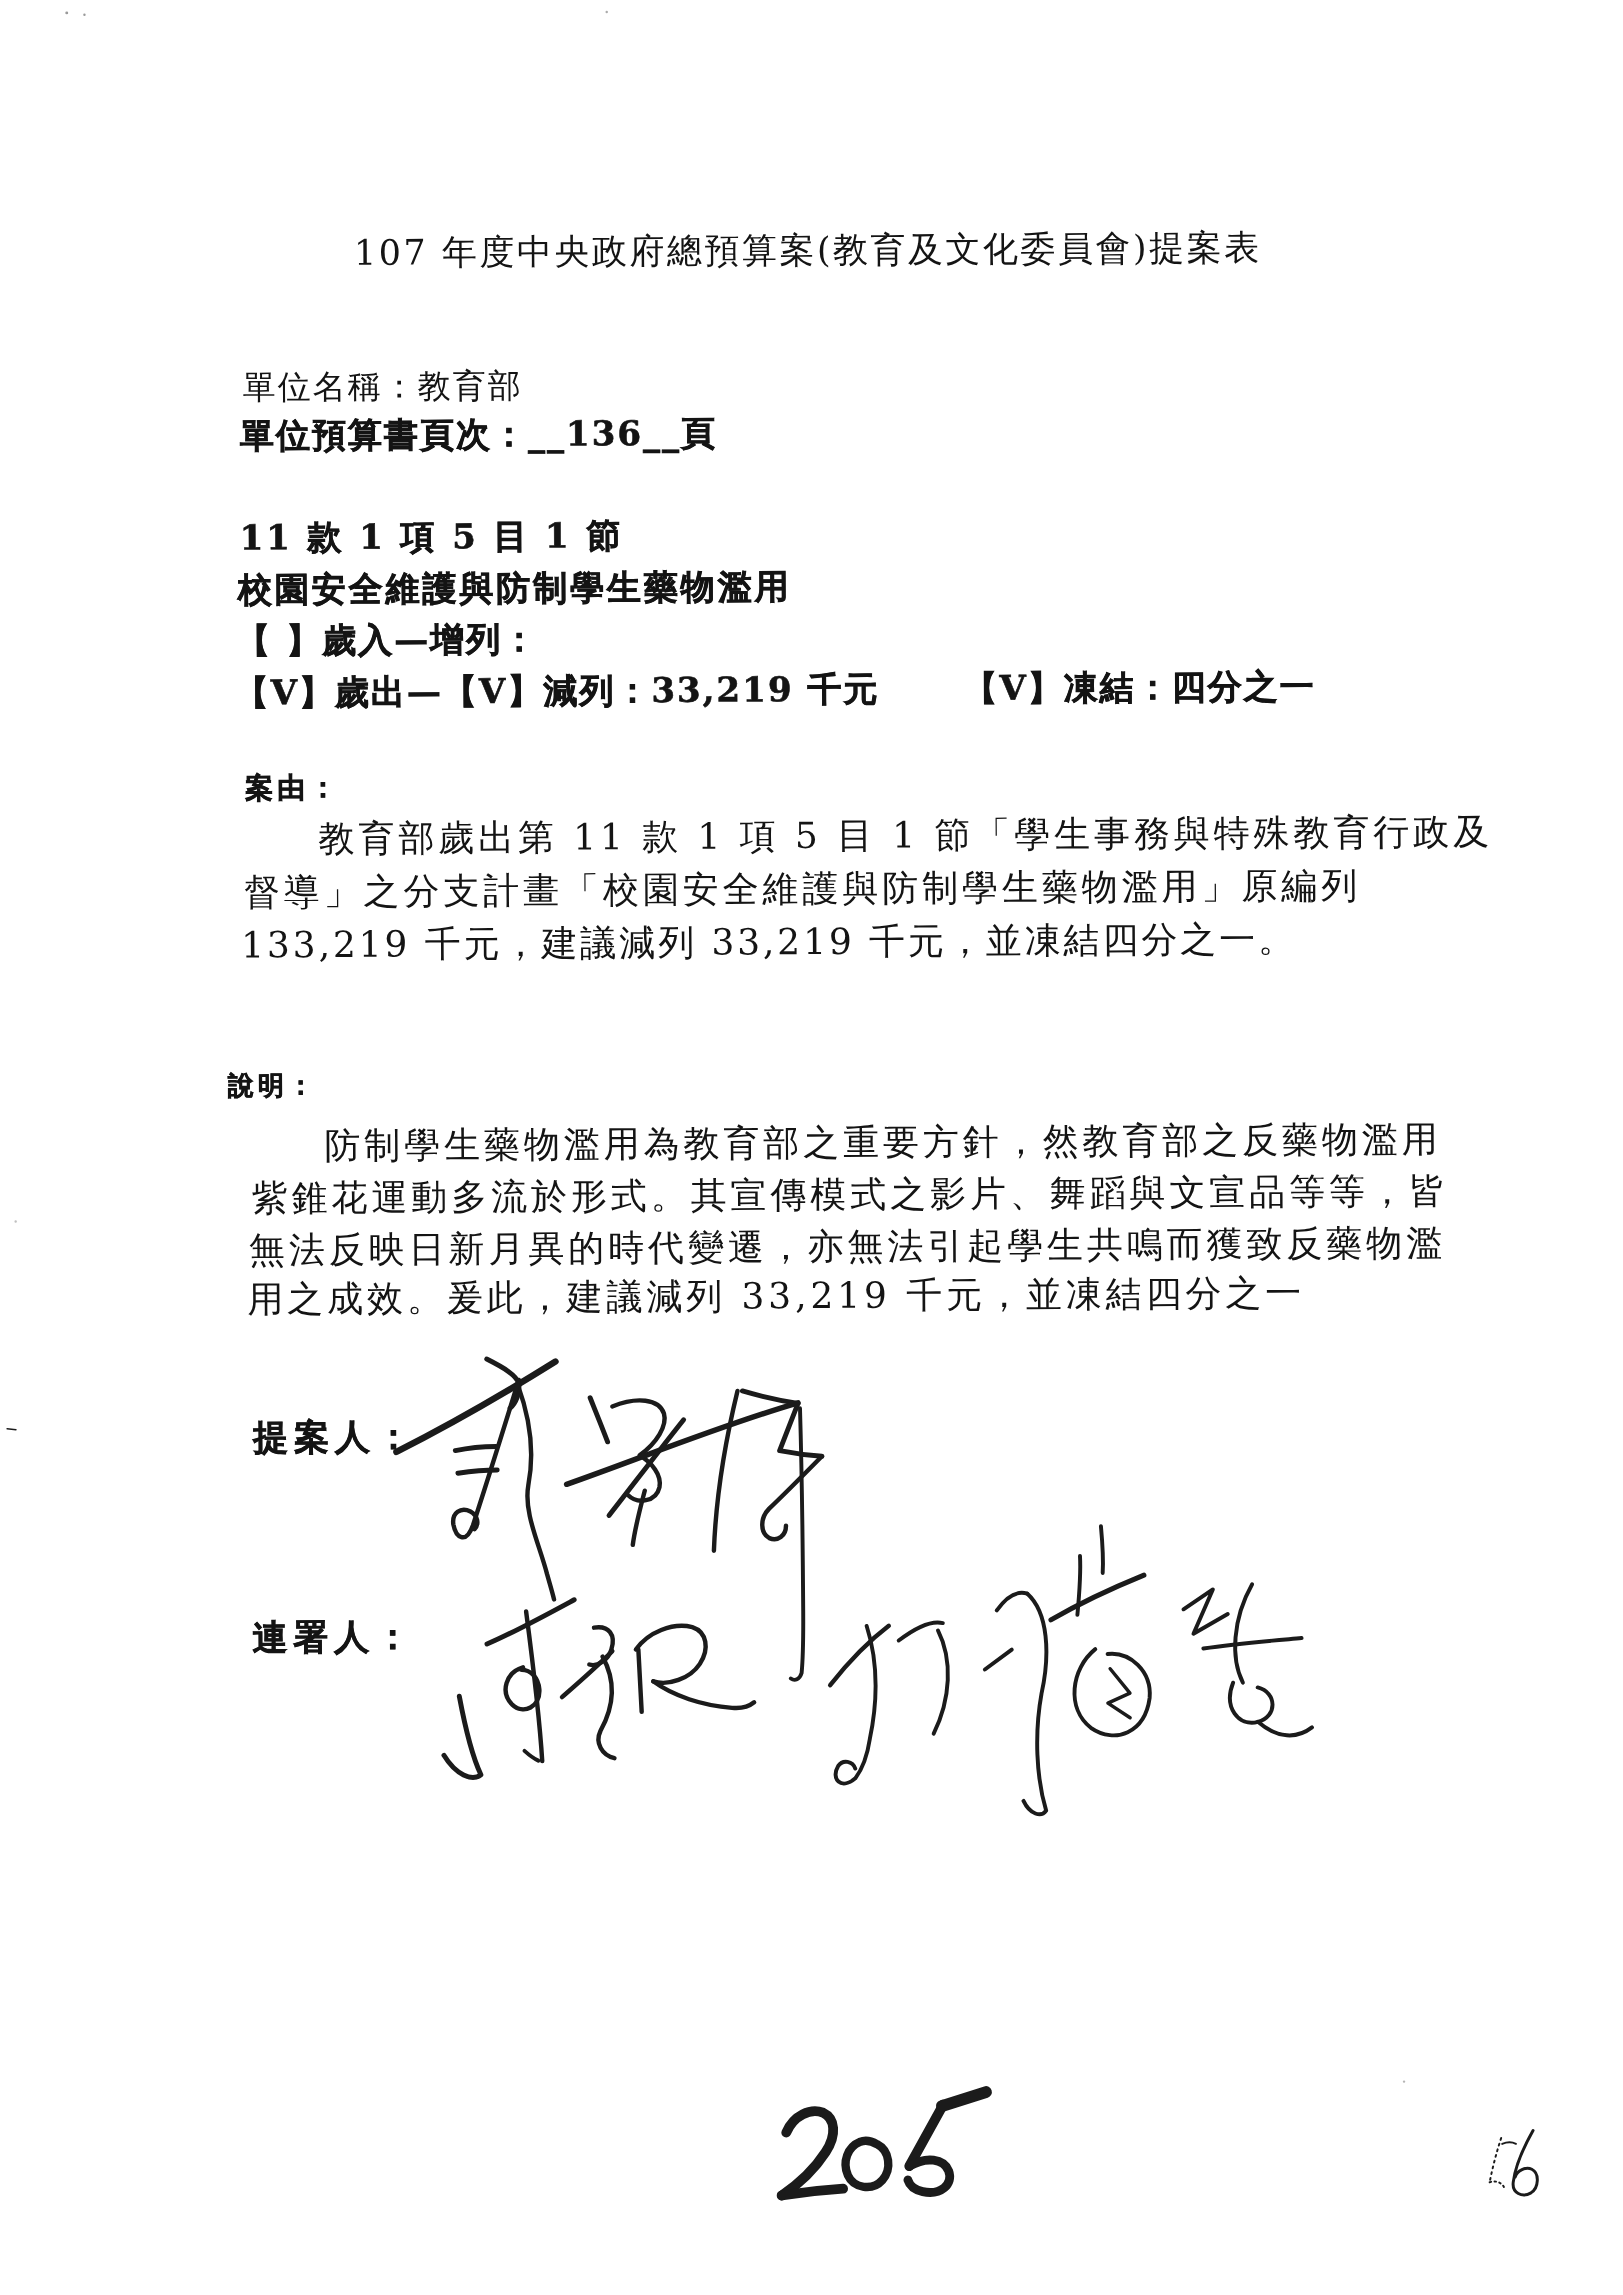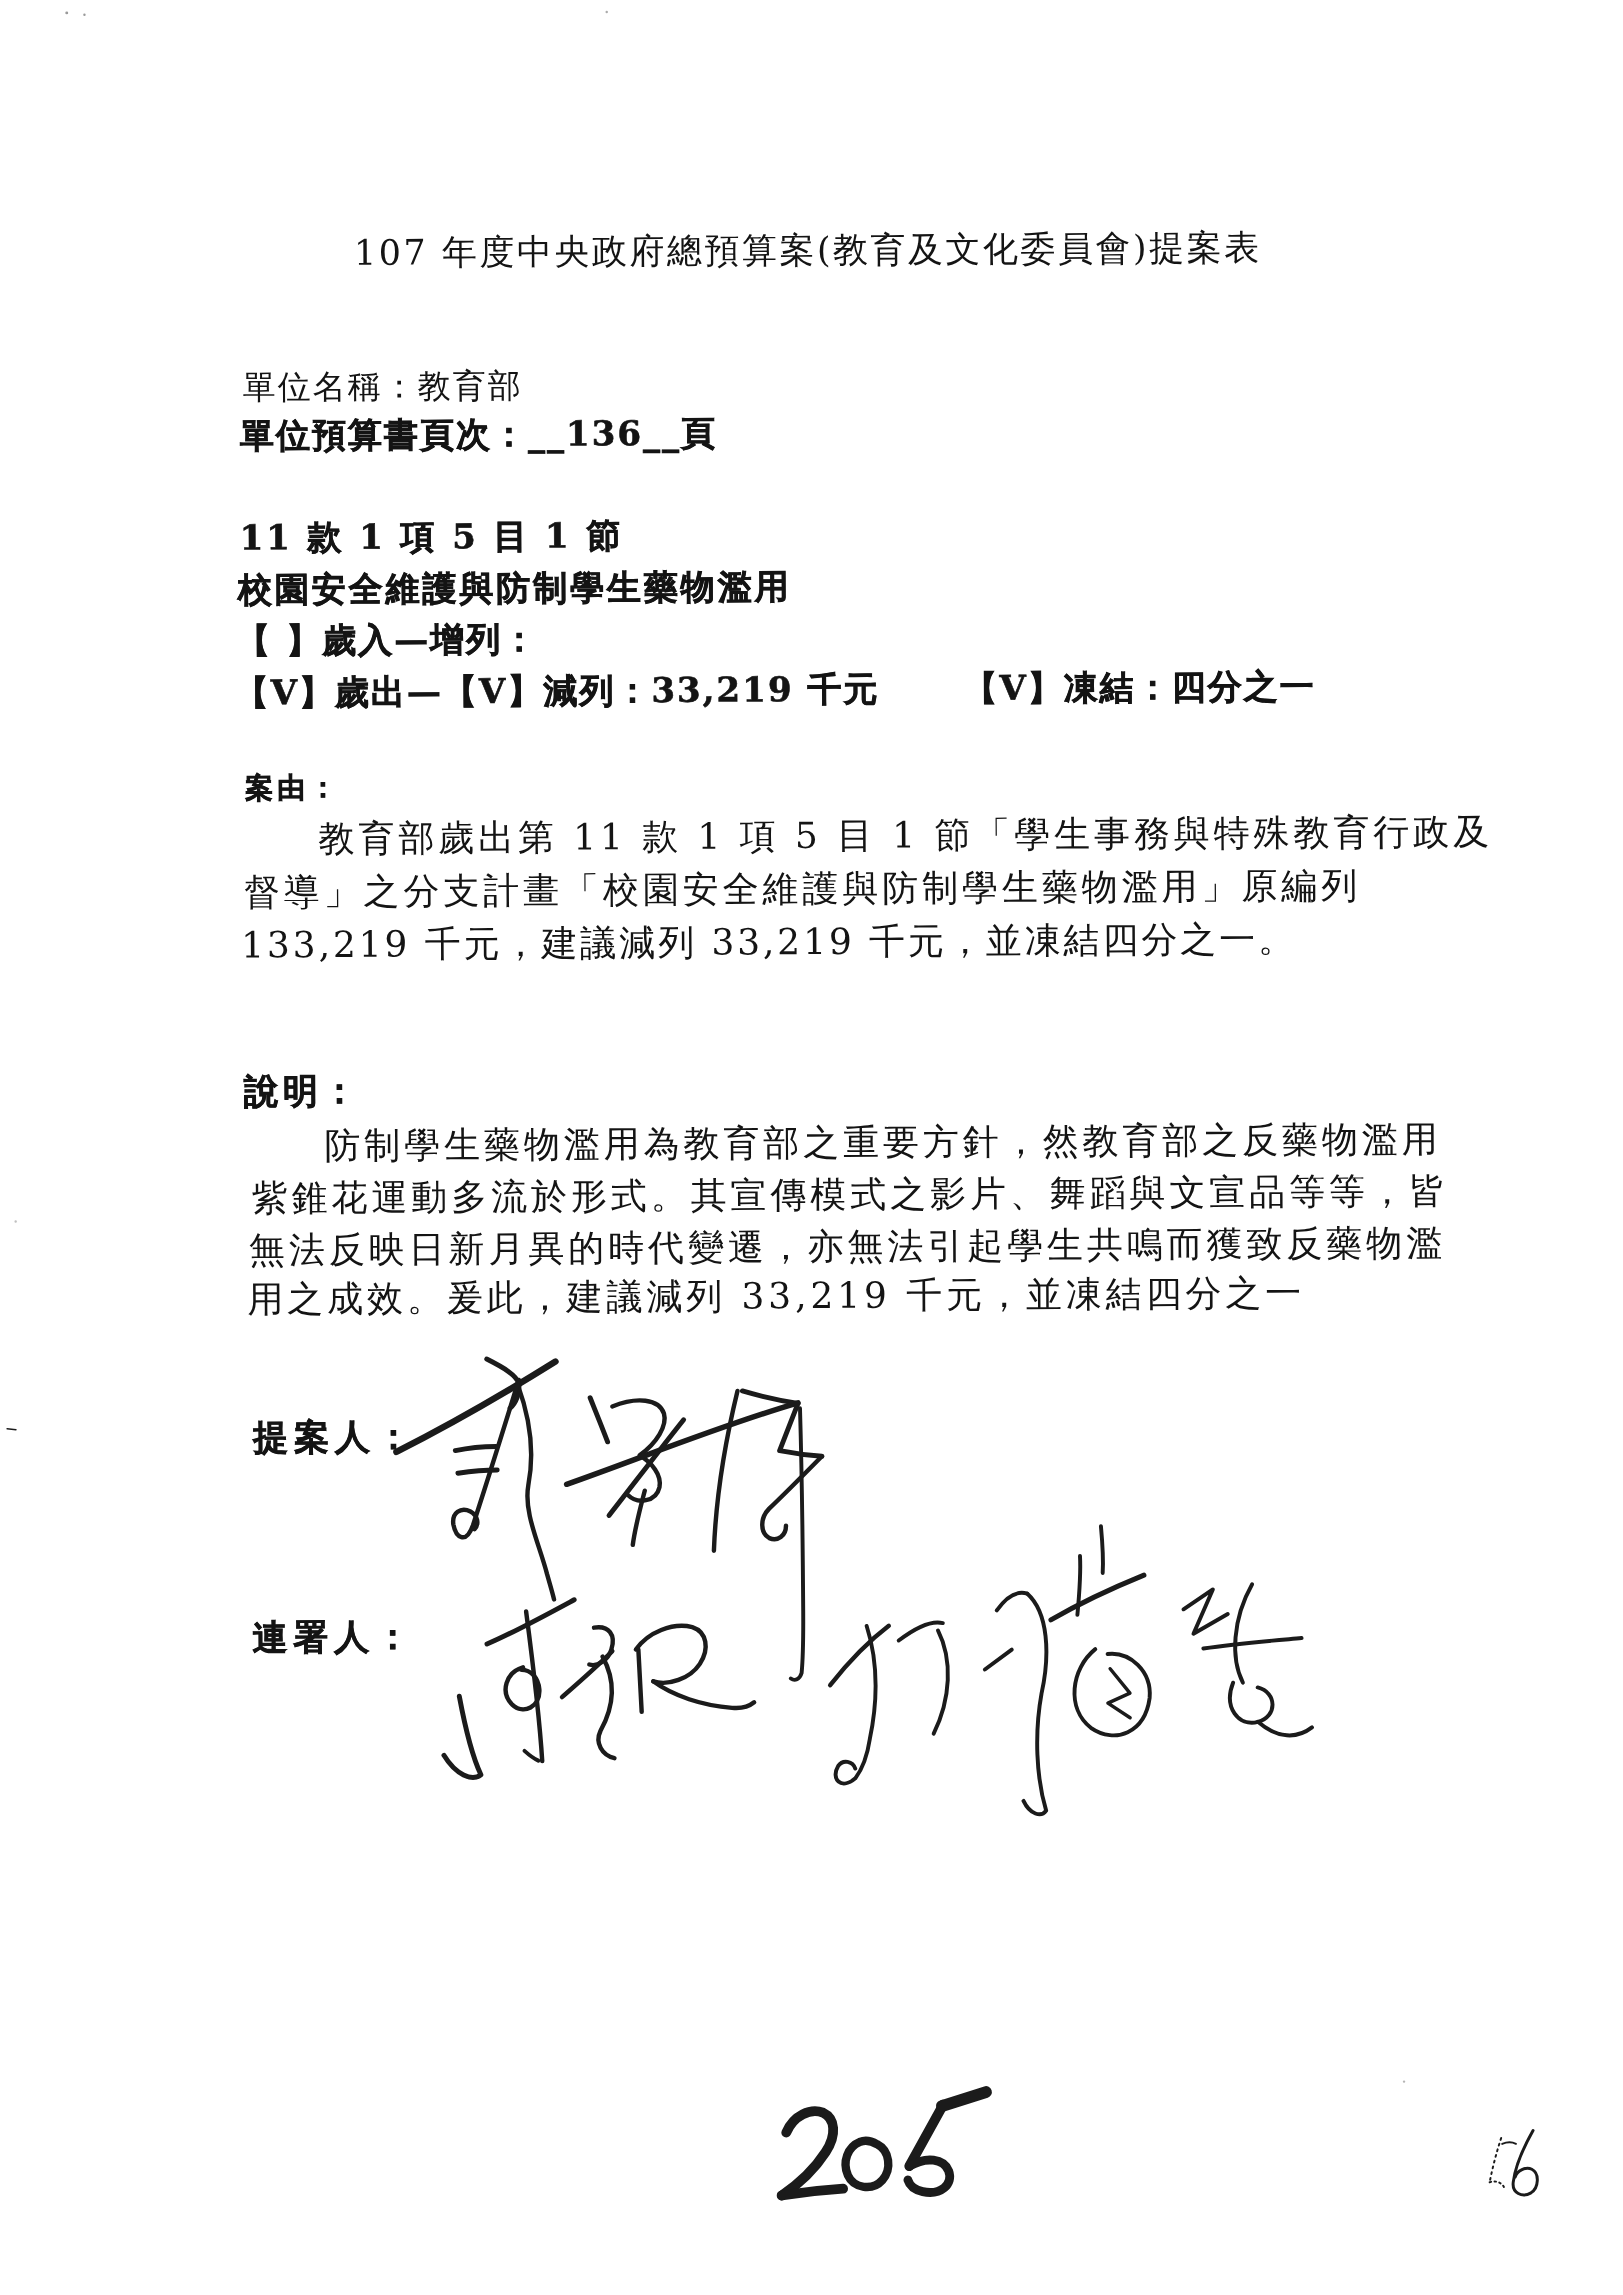--- a/index.html
+++ b/index.html
@@ -49,21 +49,21 @@
     <div class="t b" style="left:238px;top:619px;font-size:34px;letter-spacing:2px">【 】歲入—增列：</div>
 
     <div class="t b" style="left:236px;top:671px;font-size:34px;letter-spacing:2px"><span>【V】歲出—【V】減列：33,219 千元</span><span class="gap"></span><span>【V】凍結：四分之一</span></div>
 
     <div class="t b" style="left:246px;top:770px;font-size:28px;letter-spacing:3.9px">案由：</div>
 
     <div class="t" style="left:319px;top:817px;font-size:36px;letter-spacing:3.9px">教育部歲出第 11 款 1 項 5 目 1 節「學生事務與特殊教育行政及</div>
     <div class="t" style="left:244px;top:870px;font-size:36px;letter-spacing:3.9px">督導」之分支計畫「校園安全維護與防制學生藥物濫用」原編列</div>
     <div class="t" style="left:241px;top:923px;font-size:36px;letter-spacing:2.9px">133,219 千元，建議減列 33,219 千元，並凍結四分之一。</div>
 
-    <div class="t b" style="left:243px;top:1069px;font-size:35px;letter-spacing:3.9px">說明：</div>
+    <div class="t b" style="left:227px;top:1069px;font-size:26px;letter-spacing:3.9px">說明：</div>
 
     <div class="t" style="left:323px;top:1124px;font-size:36px;letter-spacing:3.9px">防制學生藥物濫用為教育部之重要方針，然教育部之反藥物濫用</div>
     <div class="t" style="left:250px;top:1176px;font-size:36px;letter-spacing:3.9px">紫錐花運動多流於形式。其宣傳模式之影片、舞蹈與文宣品等等，皆</div>
     <div class="t" style="left:247px;top:1228px;font-size:36px;letter-spacing:3.9px">無法反映日新月異的時代變遷，亦無法引起學生共鳴而獲致反藥物濫</div>
     <div class="t" style="left:245px;top:1277px;font-size:36px;letter-spacing:3.9px">用之成效。爰此，建議減列 33,219 千元，並凍結四分之一</div>
 
     <div class="t b" style="left:250px;top:1415px;font-size:35px;letter-spacing:5.9px">提案人：</div>
 
     <div class="t b" style="left:248px;top:1615px;font-size:35px;letter-spacing:5.9px">連署人：</div>
 

